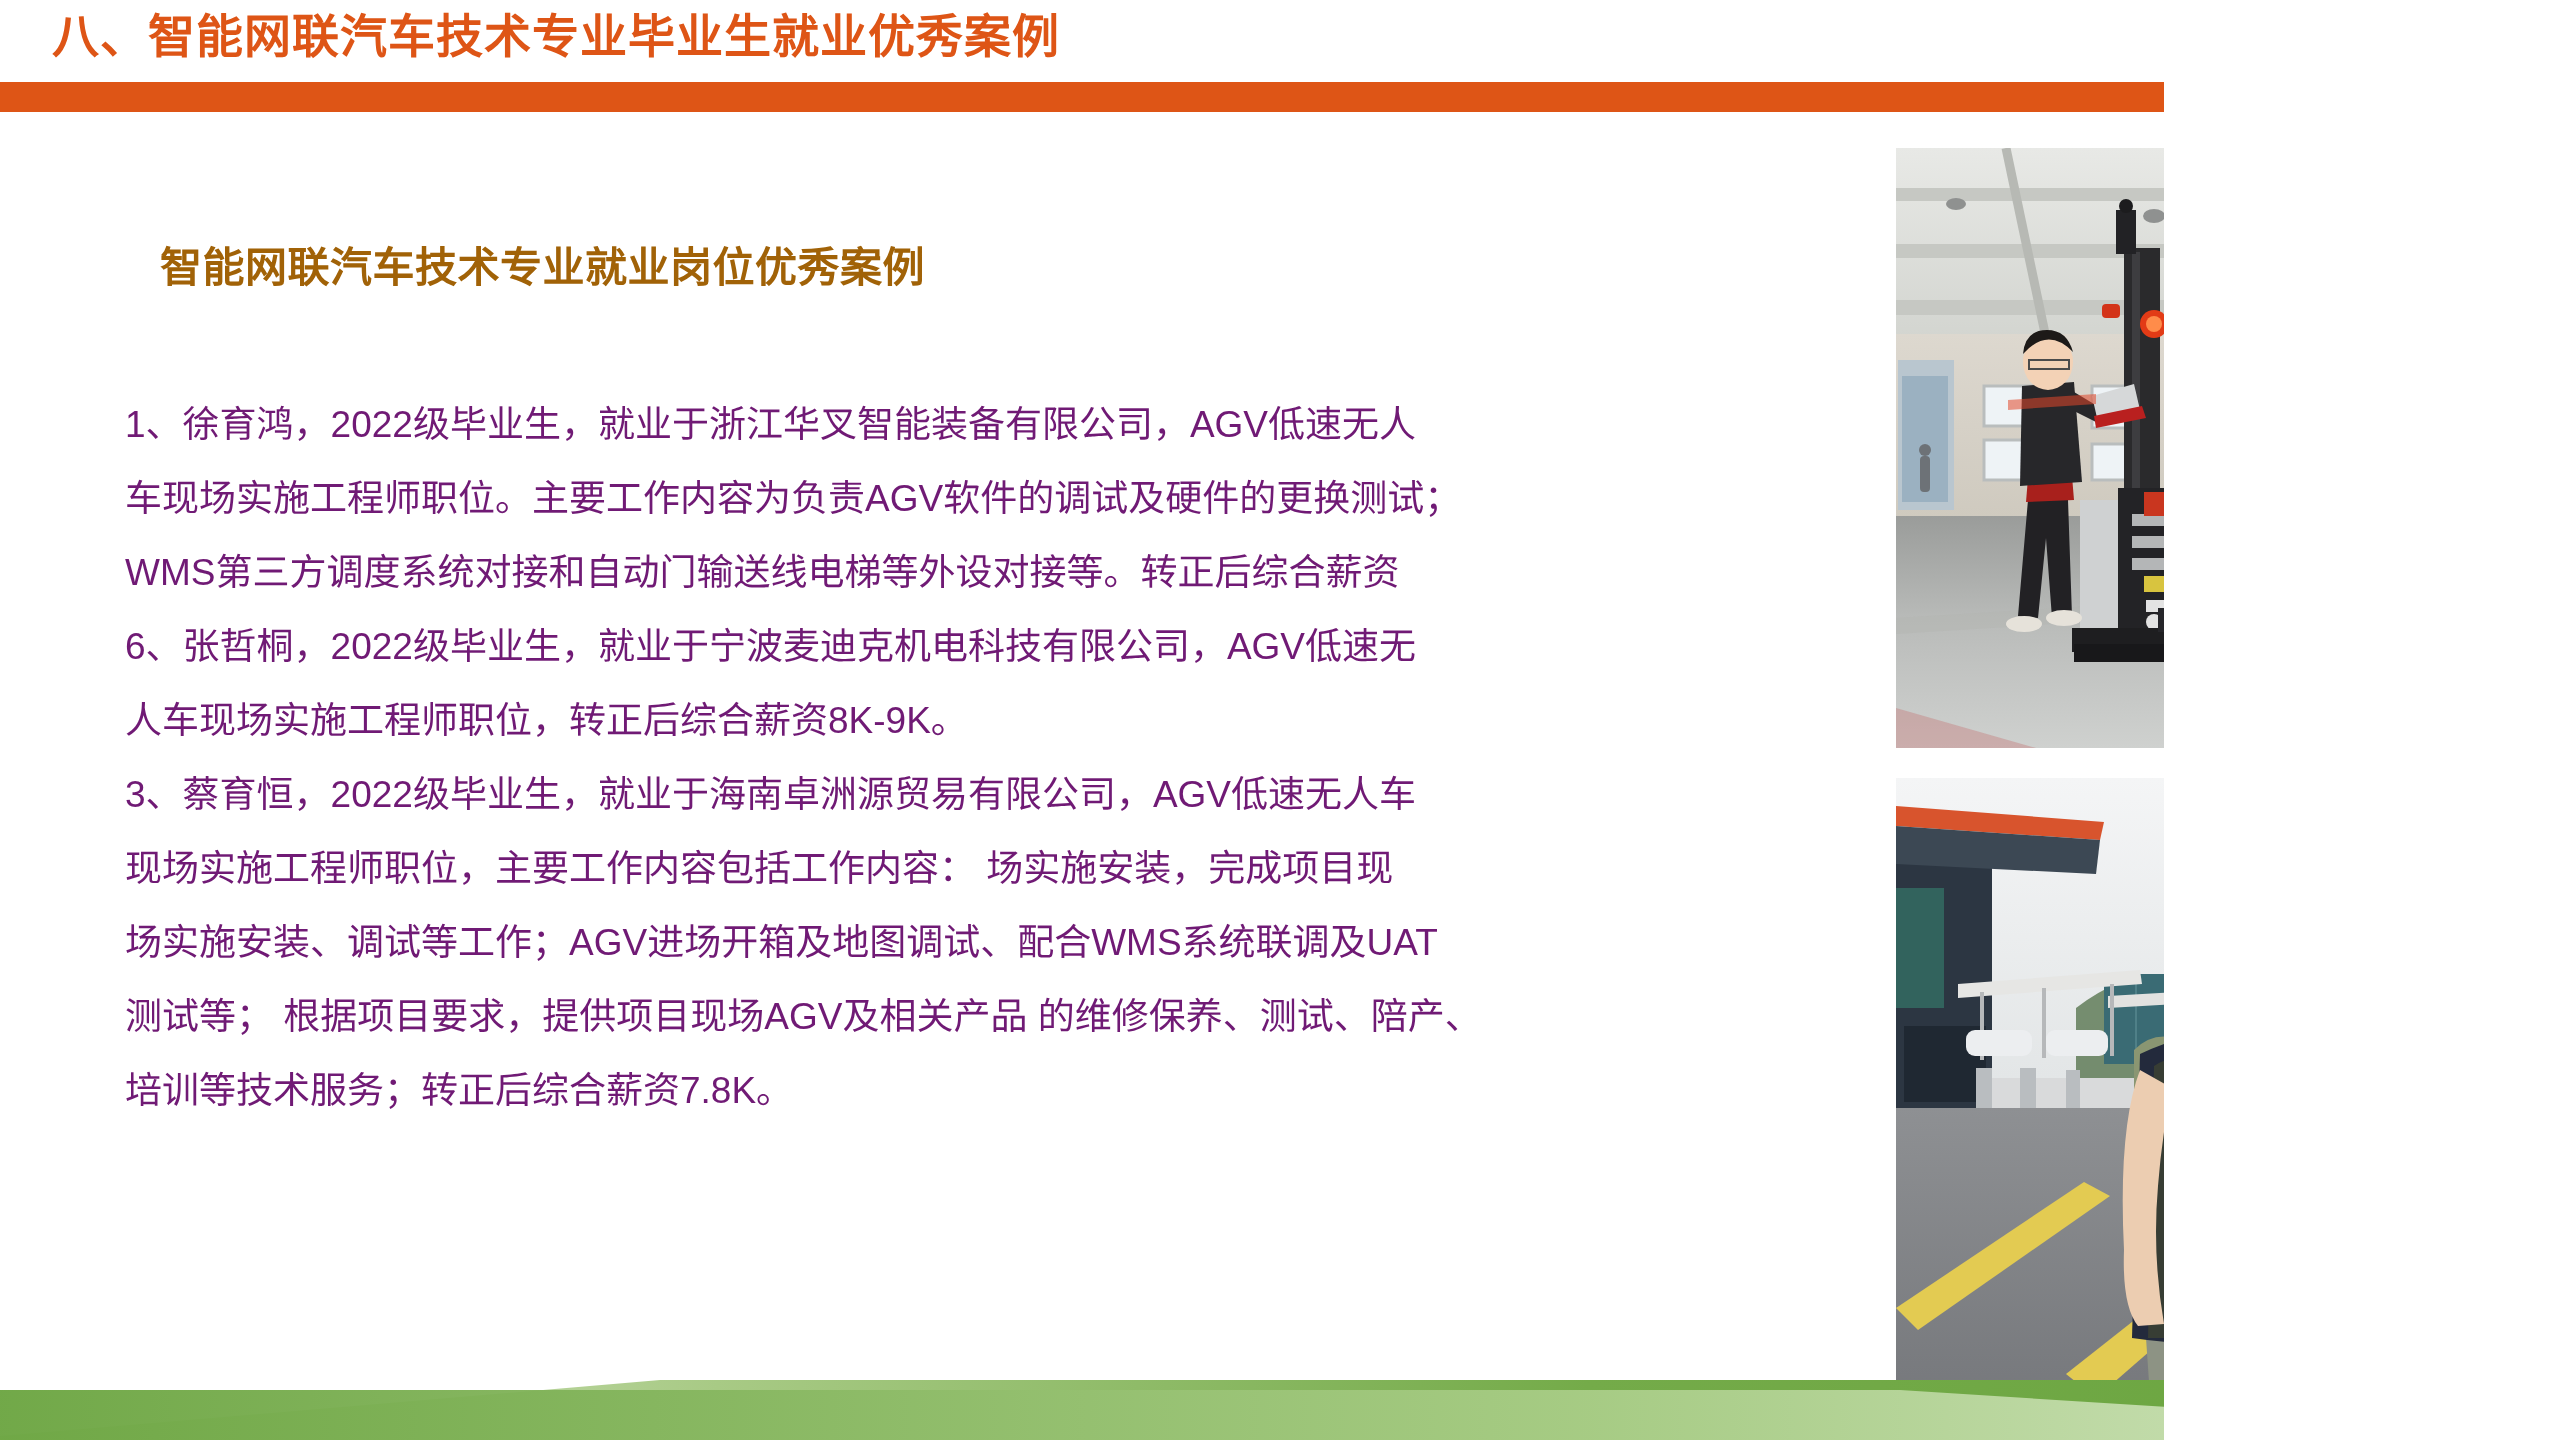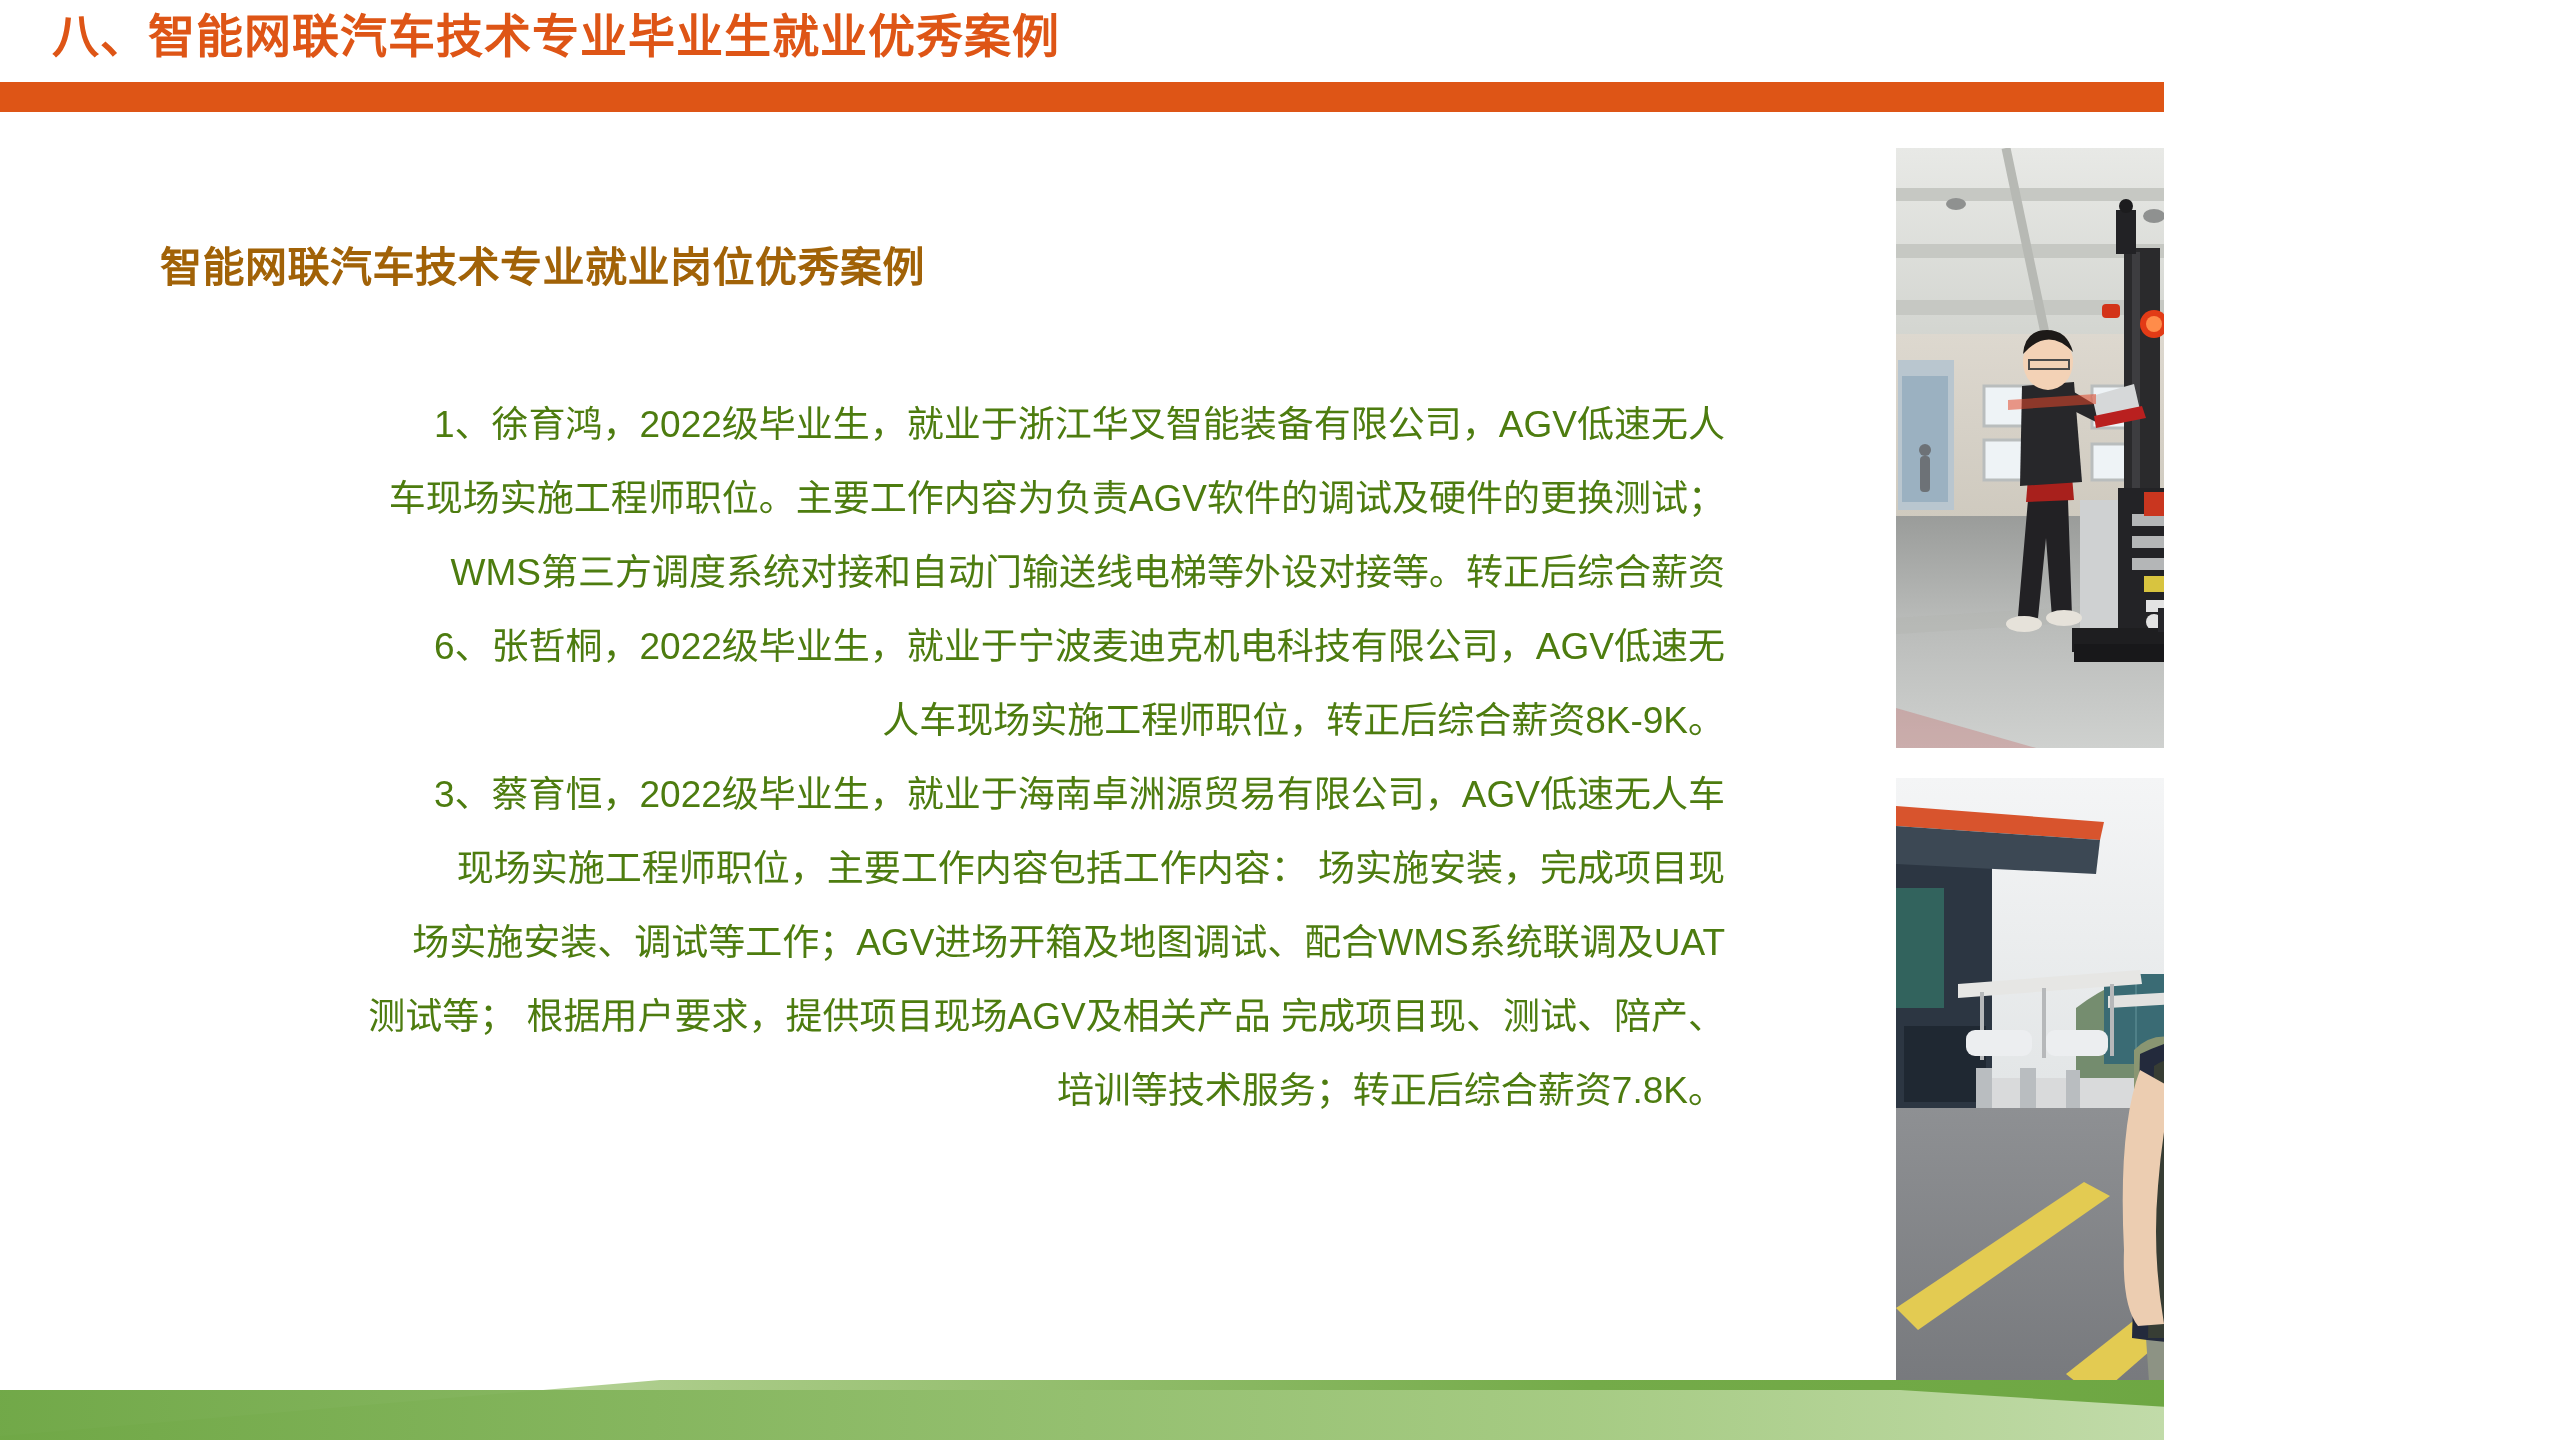--- a/index.html
+++ b/index.html
@@ -48,24 +48,23 @@
 
   
   .body-copy {
     position:absolute;
     left:125px; top:388px;
     width:1600px;
   }
   .body-copy p {
     font-size:37px;
     line-height:74px;
-    color:#4d7c0f;
+    color:#701a75;
     white-space:nowrap;
     letter-spacing:0px;
-    text-align:right;
   }
 
   
   .photo {
     position:absolute;
     overflow:hidden;
     background:#d9dadb;
   }
   .photo-top  { left:1896px; top:148px;  width:656px; height:600px; }
   .photo-bot  { left:1896px; top:778px;  width:656px; height:648px; }
@@ -93,21 +92,21 @@
 
   <div class="body-copy">
     <p>1、徐育鸿，2022级毕业生，就业于浙江华叉智能装备有限公司，AGV低速无人</p>
     <p>车现场实施工程师职位。主要工作内容为负责AGV软件的调试及硬件的更换测试；</p>
     <p>WMS第三方调度系统对接和自动门输送线电梯等外设对接等。转正后综合薪资</p>
     <p>6、张哲桐，2022级毕业生，就业于宁波麦迪克机电科技有限公司，AGV低速无</p>
     <p>人车现场实施工程师职位，转正后综合薪资8K-9K。</p>
     <p>3、蔡育恒，2022级毕业生，就业于海南卓洲源贸易有限公司，AGV低速无人车</p>
     <p>现场实施工程师职位，主要工作内容包括工作内容： 场实施安装，完成项目现</p>
     <p>场实施安装、调试等工作；AGV进场开箱及地图调试、配合WMS系统联调及UAT</p>
-    <p>测试等； 根据用户要求，提供项目现场AGV及相关产品 完成项目现、测试、陪产、</p>
+    <p>测试等； 根据项目要求，提供项目现场AGV及相关产品 的维修保养、测试、陪产、</p>
     <p>培训等技术服务；转正后综合薪资7.8K。</p>
   </div>
 
   <div class="photo photo-top">
     <svg viewBox="0 0 656 600" preserveAspectRatio="xMidYMid slice" aria-hidden="true">
       <defs>
         <linearGradient id="floorG" x1="0" y1="0" x2="0" y2="1">
           <stop offset="0%" stop-color="#9a9c9a"></stop>
           <stop offset="45%" stop-color="#b9bbb9"></stop>
           <stop offset="100%" stop-color="#cfd1cf"></stop>

